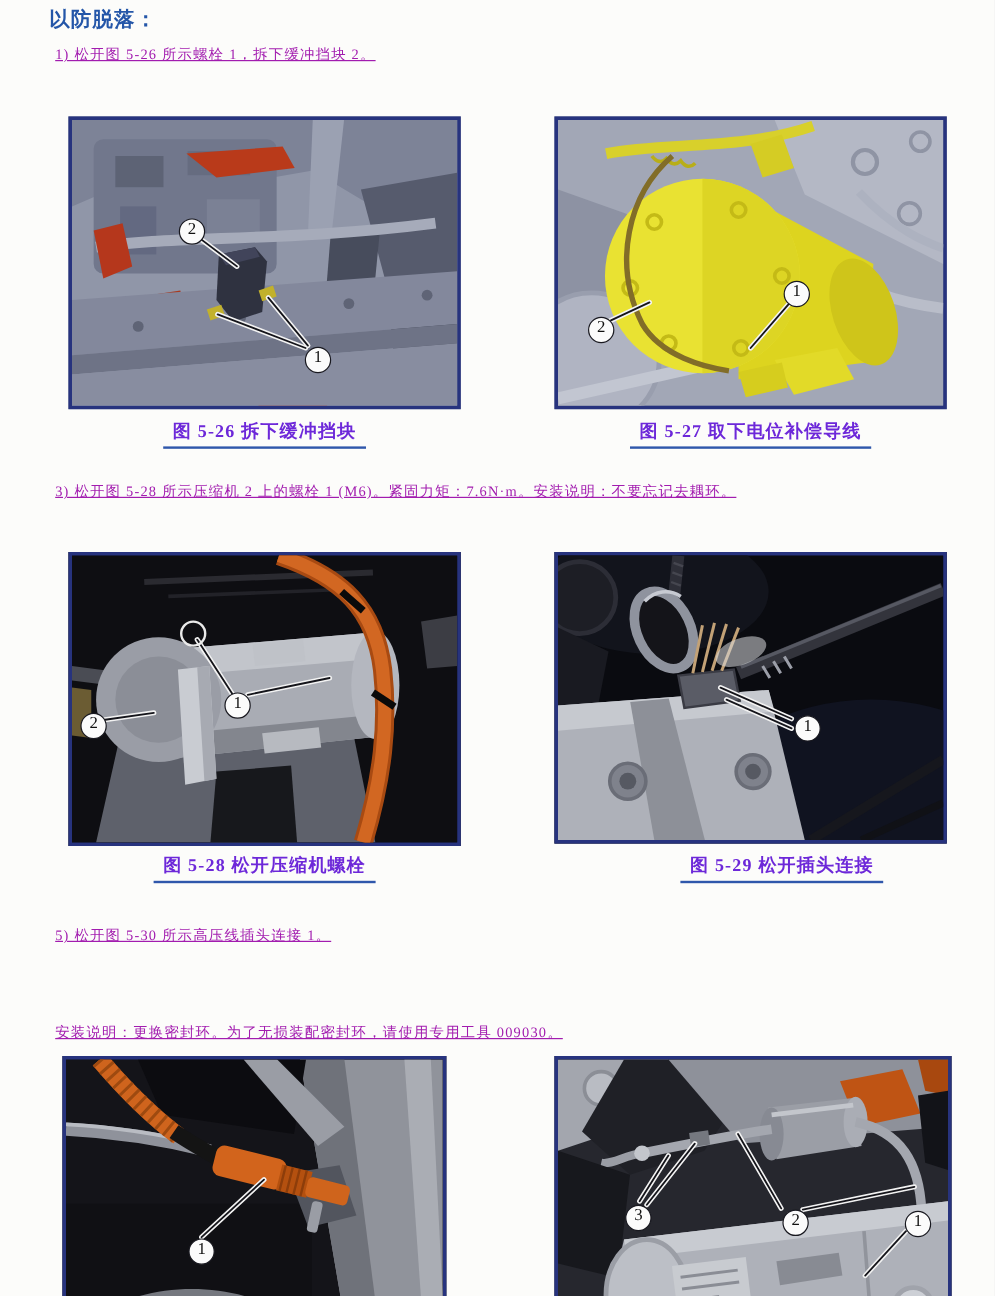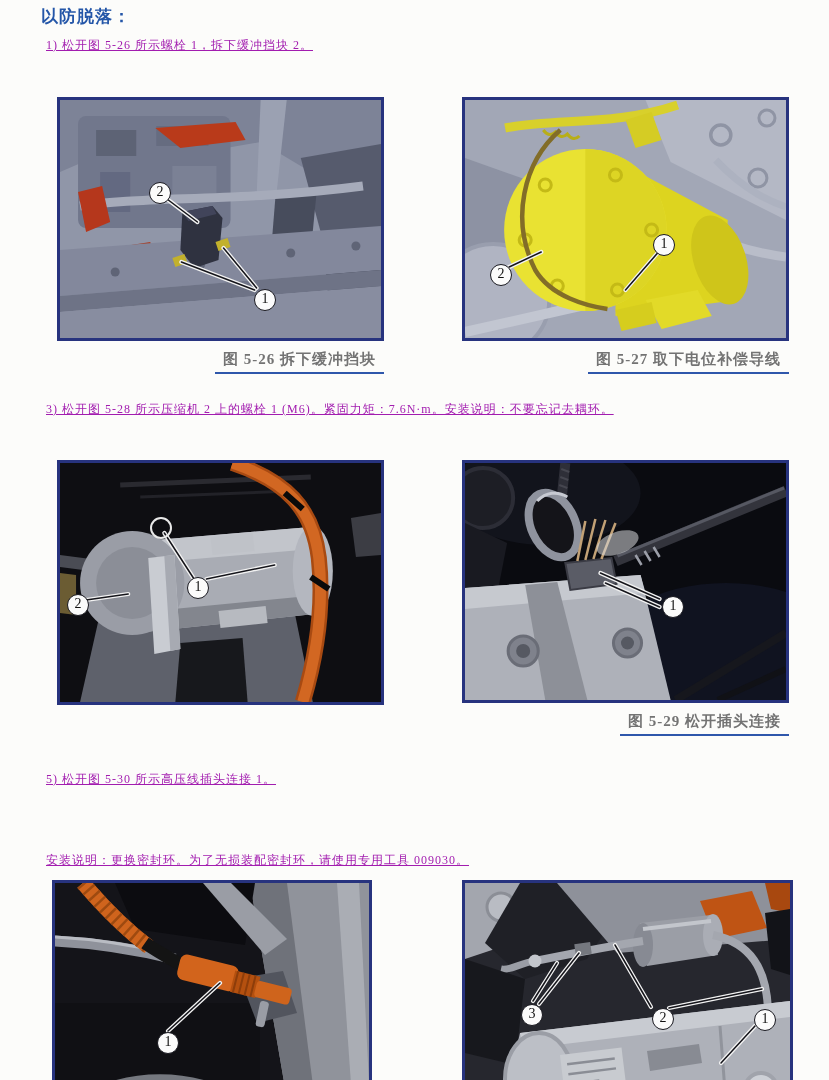--- a/index.html
+++ b/index.html
@@ -10,22 +10,22 @@
   .para{position:absolute;margin:0;left:4px;width:812px;text-indent:42px;
         font-size:12px;line-height:27px;color:#a21caf;letter-spacing:1px;text-decoration:underline;}
   .figure{position:absolute;border:3px solid #27337e;box-sizing:border-box;
           background:#9aa0af;}
   .figure svg{display:block;width:100%;height:100%;}
   .callout{position:absolute;width:22px;height:22px;border-radius:50%;
            background:#fbfbfb;border:1.5px solid #191920;box-sizing:border-box;
            font-size:14px;line-height:18px;text-align:center;color:#111;
            font-family:"Liberation Serif",serif;}
   .ring{background:transparent;border:2.5px solid #e9e9e9;}
-  .figcap{position:absolute;text-align:right;font-size:15px;font-weight:bold;
-          color:#737373;letter-spacing:1px;}
+  .figcap{position:absolute;text-align:center;font-size:15px;font-weight:bold;
+          color:#6d28d9;letter-spacing:1px;}
   .figcap span{display:inline-block;border-bottom:2px solid #2f57ab;padding:0 8px 3px;}
   .lead-case{stroke:#f2f2f2;stroke-width:4.2;stroke-linecap:round;fill:none;}
   .lead-core{stroke:#14141a;stroke-width:1.5;stroke-linecap:round;fill:none;}
 </style>
 </head>
 <body>
 
 <div class="page">
 
   <div class="heading">以防脱落：</div>
@@ -200,21 +200,22 @@
           <path d="M194,144 L140,120"></path>
         </g>
       <g class="lead-core">
           <path d="M194,136 L135,110"></path>
           <path d="M194,144 L140,120"></path>
         </g>
     </svg>
     <div class="callout" style="left:197px;top:133px">1</div>
   </div>
 
-  <div class="figcap" style="left:462px;top:712px;width:327px"><span>图 5-29  松开插头连接</span></div>
+  <div class="figcap" style="left:57px;top:712px;width:327px"><span>图 5-28  松开压缩机螺栓</span></div>
+  <div class="figcap" style="left:488px;top:712px;width:327px"><span>图 5-29  松开插头连接</span></div>
 
   <p class="para" style="top:766px">5) 松开图 5-30 所示高压线插头连接 1。</p>
   <p class="para" style="top:847px">安装说明：更换密封环。为了无损装配密封环，请使用专用工具 009030。</p>
 
   <div class="figure" style="left:52px;top:880px;width:320px;height:240px;background:#141419">
     <svg viewBox="0 0 314 234" preserveAspectRatio="none">
       <rect x="0" y="0" width="314" height="234" fill="#141419"></rect>
       <polygon points="195,0 314,0 314,234 235,234" fill="#90939b"></polygon>
       <polygon points="195,0 232,0 262,234 235,234" fill="#6f727a"></polygon>
       <polygon points="282,0 304,0 314,200 298,230" fill="#aaadb4"></polygon>

